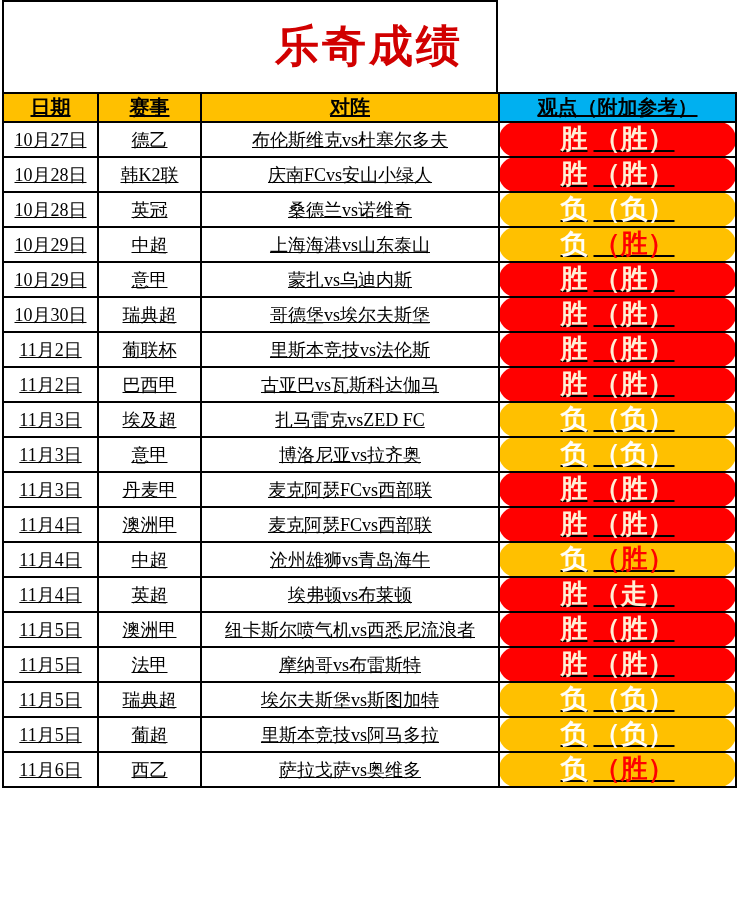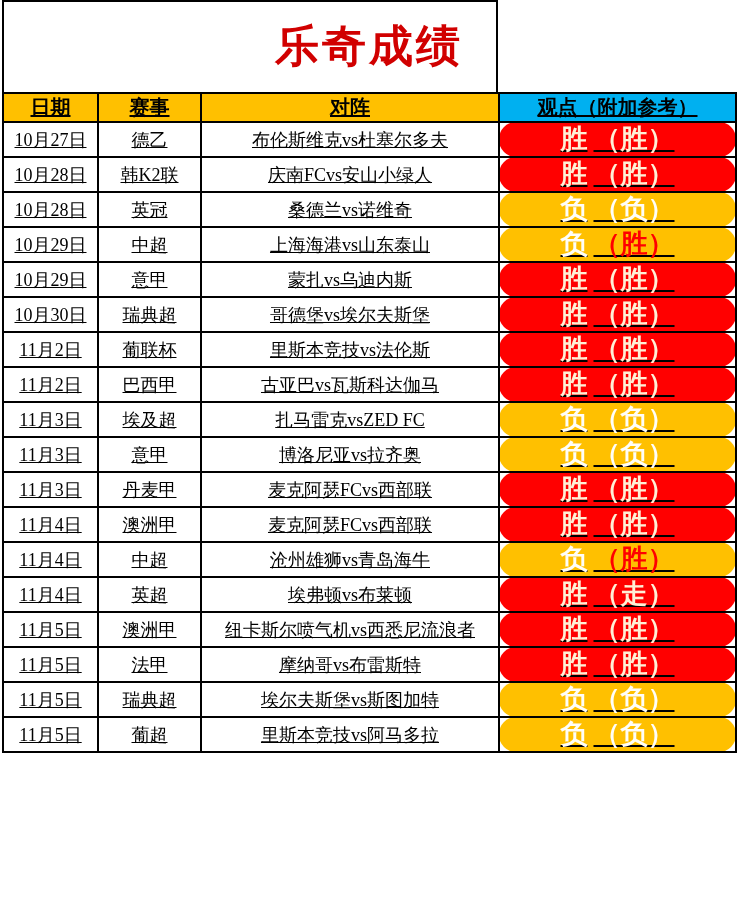--- a/index.html
+++ b/index.html
@@ -196,14 +196,20 @@
     <td class="c-result"><span class="r-main">负</span><span class="r-extra">（负）</span></td>
   </tr>
 
   <tr class="lose">
     <td class="c-date">11月5日</td>
     <td class="c-league">葡超</td>
     <td class="c-match">里斯本竞技vs阿马多拉</td>
     <td class="c-result"><span class="r-main">负</span><span class="r-extra">（负）</span></td>
   </tr>
 
+  <tr class="mixed">
+    <td class="c-date">11月6日</td>
+    <td class="c-league">西乙</td>
+    <td class="c-match">萨拉戈萨vs奥维多</td>
+    <td class="c-result"><span class="r-main">负</span><span class="r-extra">（胜）</span></td>
+  </tr>
 </tbody>
 </table>
 
 </body></html>

